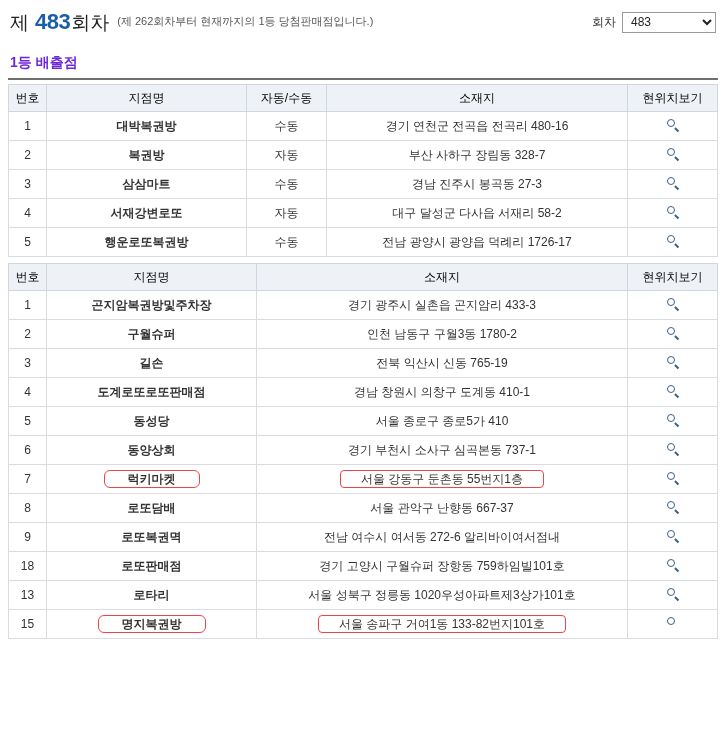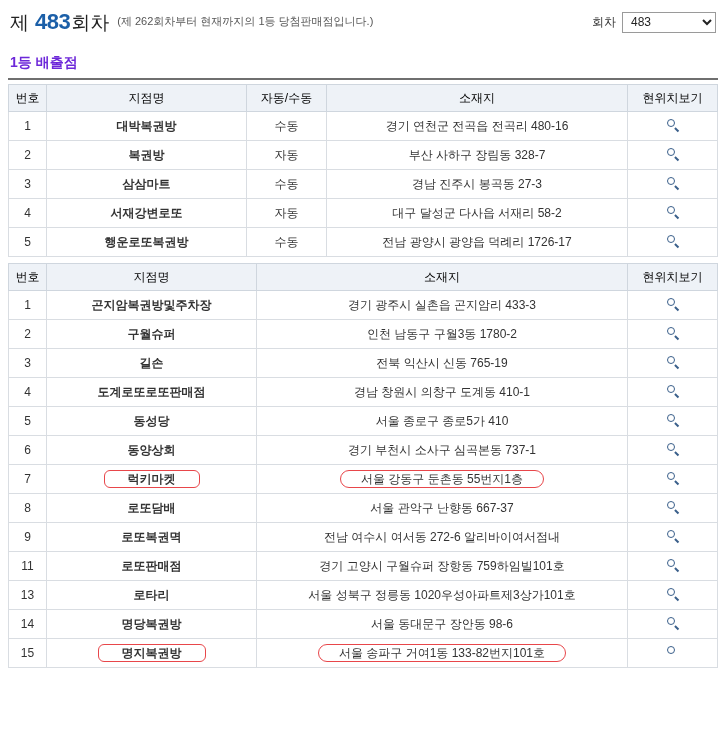--- a/index.html
+++ b/index.html
@@ -152,21 +152,21 @@
     display: inline-block;
     border: 1.5px solid #e8464a;
     padding: 0 23px;
     border-radius: 6px;
     line-height: 16px;
   }
   .hl-addr {
     display: inline-block;
     border: 1.5px solid #e8464a;
     padding: 0 20px;
-    border-radius: 9px;
+    border-radius: 4px;
     line-height: 16px;
   }
 </style>
 </head>
 <body>
 
 <div id="page">
 
   <div class="top-bar">
     <div class="round-title">
@@ -306,35 +306,29 @@
             <td class="addr">서울 관악구 난향동 667-37</td>
             <td><span class="mag"><span class="lens"></span><span class="handle"></span></span></td>
           </tr>
           <tr>
             <td class="no">9</td>
             <td class="name">로또복권멱</td>
             <td class="addr">전남 여수시 여서동 272-6 알리바이여서점내</td>
             <td><span class="mag"><span class="lens"></span><span class="handle"></span></span></td>
           </tr>
           <tr>
-            <td class="no">11</td>
+            <td class="no">18</td>
             <td class="name">로또판매점</td>
             <td class="addr">경기 고양시 구월슈퍼 장항동 759하임빌101호</td>
             <td><span class="mag"><span class="lens"></span><span class="handle"></span></span></td>
           </tr>
           <tr>
             <td class="no">13</td>
             <td class="name">로타리</td>
             <td class="addr">서울 성북구 정릉동 1020우성아파트제3상가101호</td>
-            <td><span class="mag"><span class="lens"></span><span class="handle"></span></span></td>
-          </tr>
-          <tr>
-            <td class="no">14</td>
-            <td class="name">명당복권방</td>
-            <td class="addr">서울 동대문구 장안동 98-6</td>
             <td><span class="mag"><span class="lens"></span><span class="handle"></span></span></td>
           </tr>
           <tr>
             <td class="no">15</td>
             <td class="name"><span class="hl">명지복권방</span></td>
             <td class="addr"><span class="hl-addr">서울 송파구 거여1동 133-82번지101호</span></td>
             <td><span class="mag"><span class="lens"></span></span></td>
           </tr>
         </tbody>
     </table>

